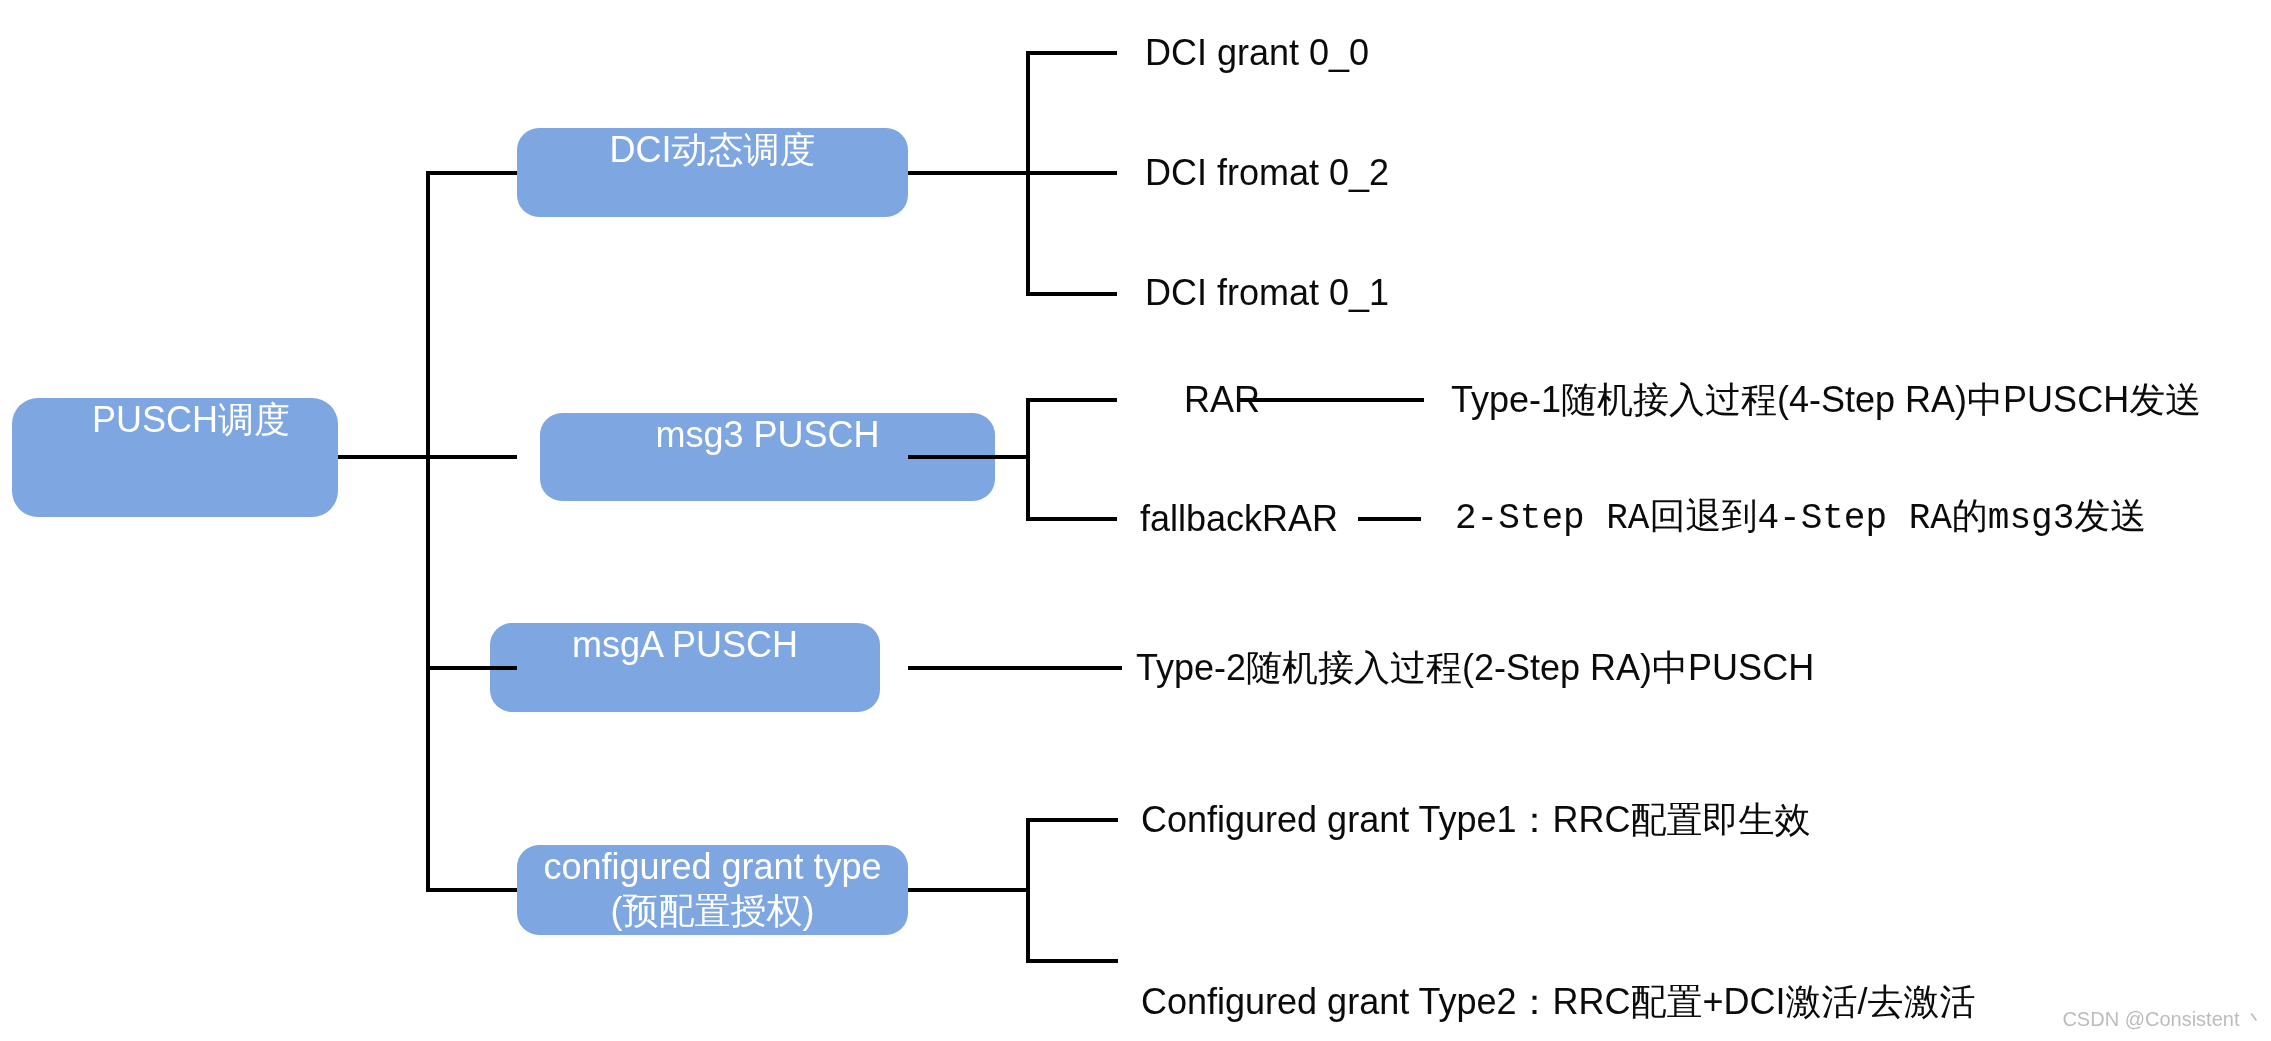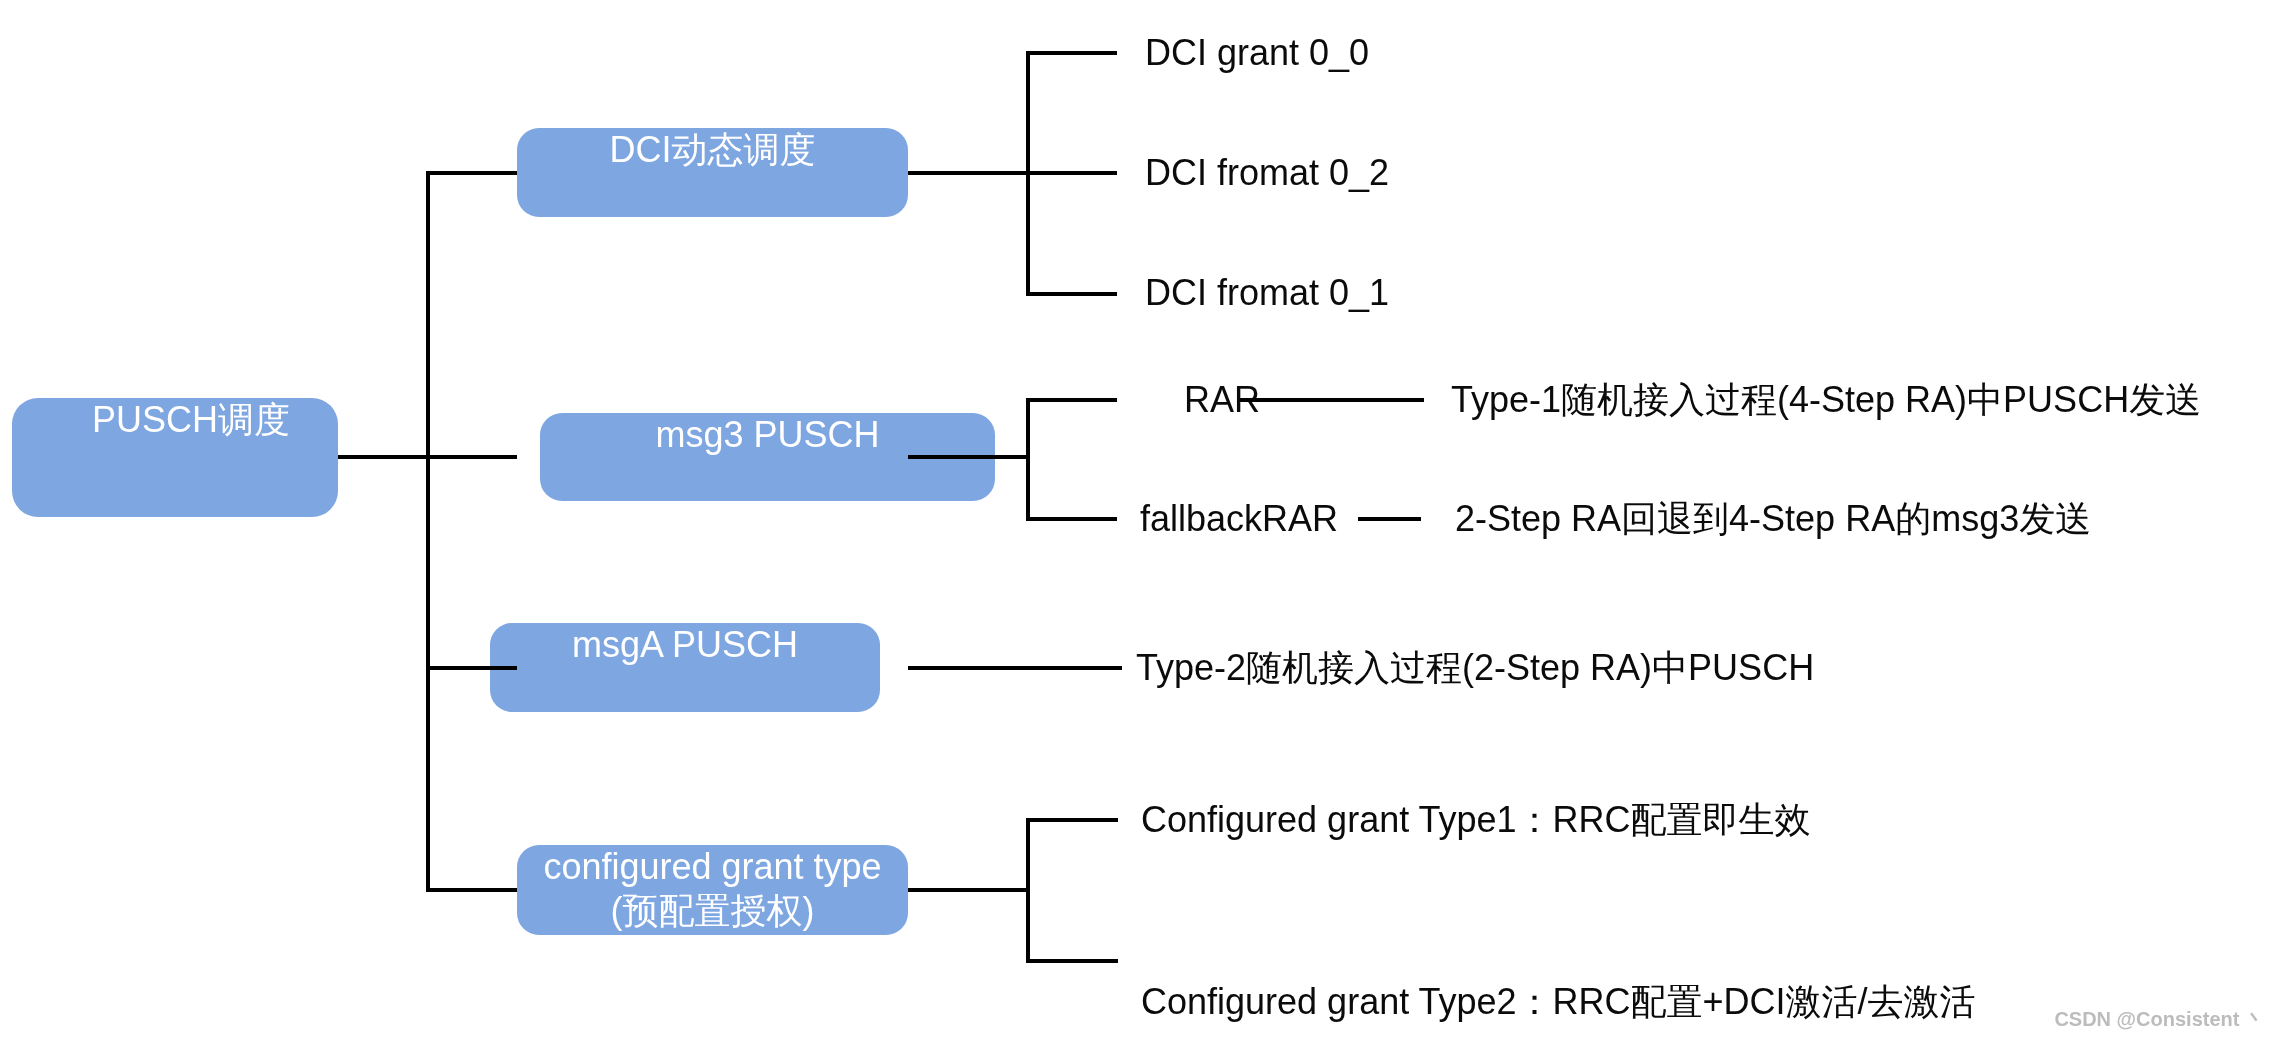--- a/index.html
+++ b/index.html
@@ -49,21 +49,20 @@
     color: #0b0b0b;
     white-space: nowrap;
   }
   .watermark {
     position: absolute;
     right: 6px;
     bottom: 8px;
     font-size: 20px;
     color: #BCBCBC;
     white-space: nowrap;
-    font-weight: bold;
   }
 </style>
 </head>
 <body>
 
 <div id="canvas">
 
   <div class="node root" style="left:12px; top:398px; width:326px; height:119px;">
     <span>PUSCH调度</span>
   </div>
@@ -107,21 +106,21 @@
   <div class="vl" style="left:1026px; top:398px; height:123px;"></div>
   <div class="hl" style="left:1026px; top:398px; width:91px;"></div>
   <div class="hl" style="left:1026px; top:517px; width:91px;"></div>
 
   <div class="leaf" style="left:1140px; top:378px;margin-left:44px;">RAR</div>
   <div class="hl" style="left:1240px; top:398px; width:184px;"></div>
   <div class="leaf" style="left:1451px; top:378px;">Type-1随机接入过程(4-Step RA)中PUSCH发送</div>
 
   <div class="leaf" style="left:1140px; top:497px;">fallbackRAR</div>
   <div class="hl" style="left:1358px; top:517px; width:63px;"></div>
-  <div class="leaf" style="left:1455px; top:497px;">2-Step RA回退到4-Step RA的msg3发送</div>
+  <div class="leaf" style="left:1455px; top:497px;font-family:Liberation Mono, monospace;">2-Step RA回退到4-Step RA的msg3发送</div>
 
   <div class="hl" style="left:908px; top:666px; width:214px;"></div>
   <div class="leaf" style="left:1136px; top:646px;">Type-2随机接入过程(2-Step RA)中PUSCH</div>
 
   <div class="hl" style="left:908px; top:888px; width:122px;"></div>
   <div class="vl" style="left:1026px; top:818px; height:145px;"></div>
   <div class="hl" style="left:1026px; top:818px; width:92px;"></div>
   <div class="hl" style="left:1026px; top:959px; width:92px;"></div>
 
   <div class="leaf" style="left:1141px; top:798px;">Configured grant Type1：RRC配置即生效</div>

